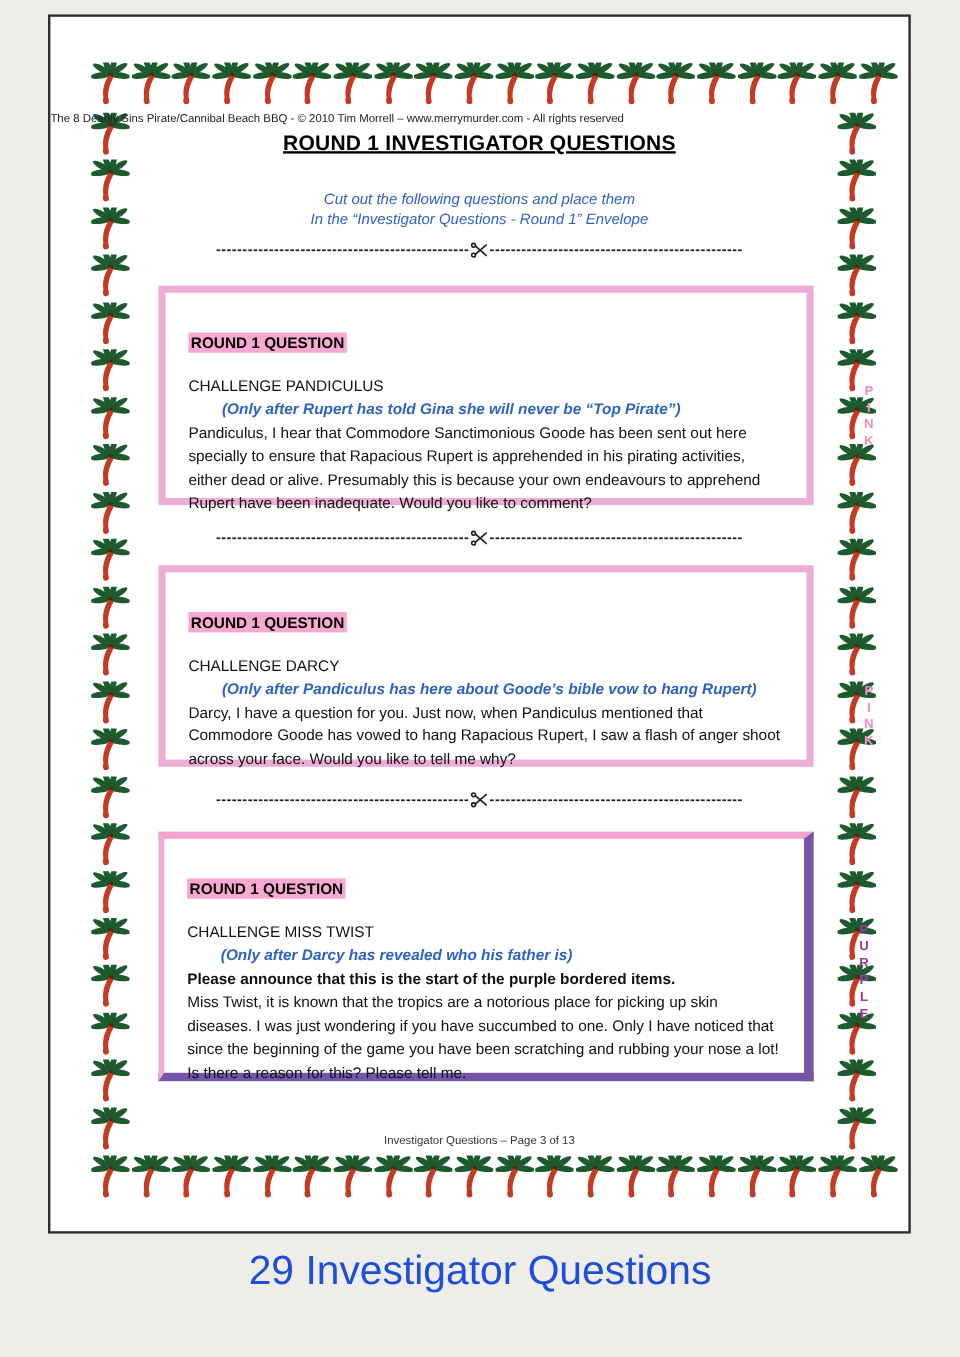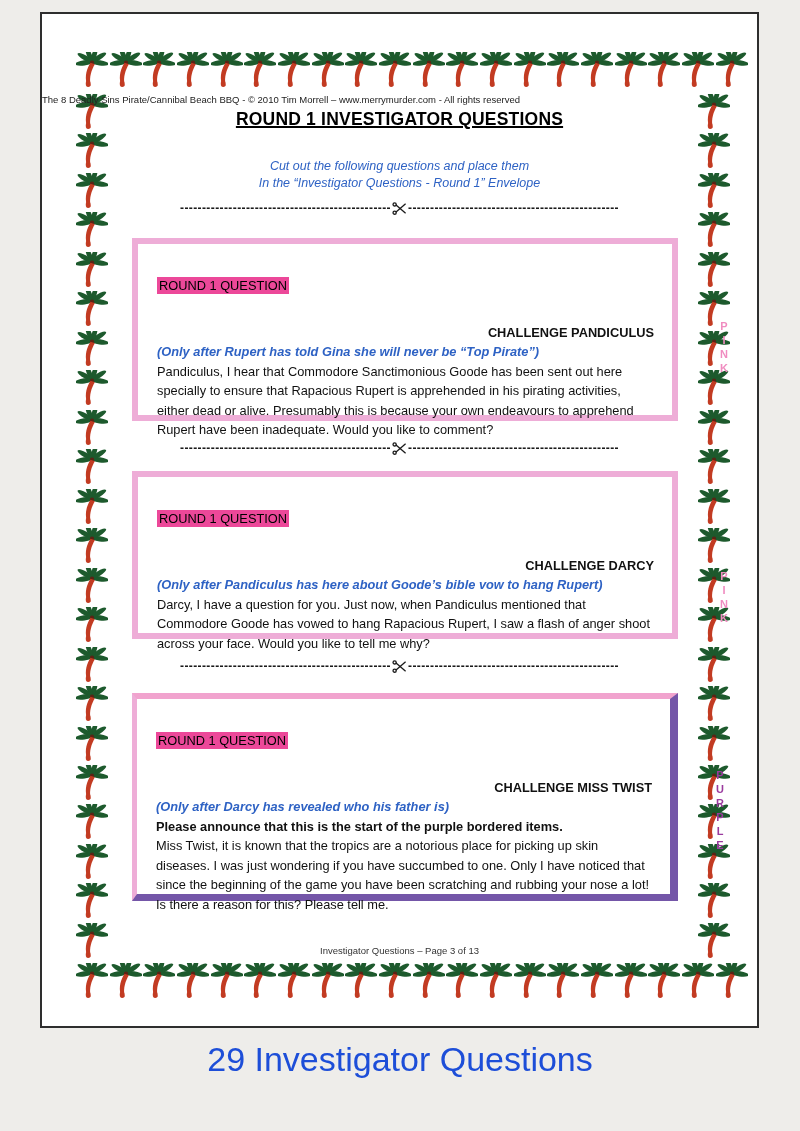--- a/index.html
+++ b/index.html
@@ -58,25 +58,25 @@
     font-size:12.8px; line-height:19.5px; color:#111;
   }
   .qbox-1 { top:224px; height:183px; border:6px solid #eeadd7; }
   .qbox-2 { top:457px; height:168px; border:6px solid #eeadd7; }
   .qbox-3 {
     top:679px; height:208px;
     border-top:6px solid #f1a3ce; border-left:5px solid #eeadd7;
     border-right:8px solid #7456a8; border-bottom:7px solid #7456a8;
   }
   .round-label {
-    display:inline-block; background:#ec4899; color:#000;
-    font-weight:normal; font-size:12.8px; padding:0 2px; line-height:17px;margin-top:14px;
+    display:inline-block; background:#f9a8d4; color:#000;
+    font-weight:bold; font-size:12.8px; padding:0 2px; line-height:17px;margin-top:14px;
   }
-  .challenge { font-weight:bold; margin-top:27px;text-align:right; }
-  .condition { font-weight:bold; font-style:italic; color:#2e62c4; }
+  .challenge { font-weight:normal; margin-top:16px; }
+  .condition { font-weight:bold; font-style:italic; color:#2e62c4;margin-left:28px; }
   .announce  { font-weight:bold; }
   .qbody     { }
   
   .side-label {
     position:absolute; writing-mode:vertical-rl; text-orientation:upright;
     font-weight:bold; font-size:11px; letter-spacing:2px; line-height:1;
   }
   .side-pink   { color:#f08cc0; }
   .side-purple { color:#9a3a9e; }
   .side-1 { left:676px; top:306px; }

